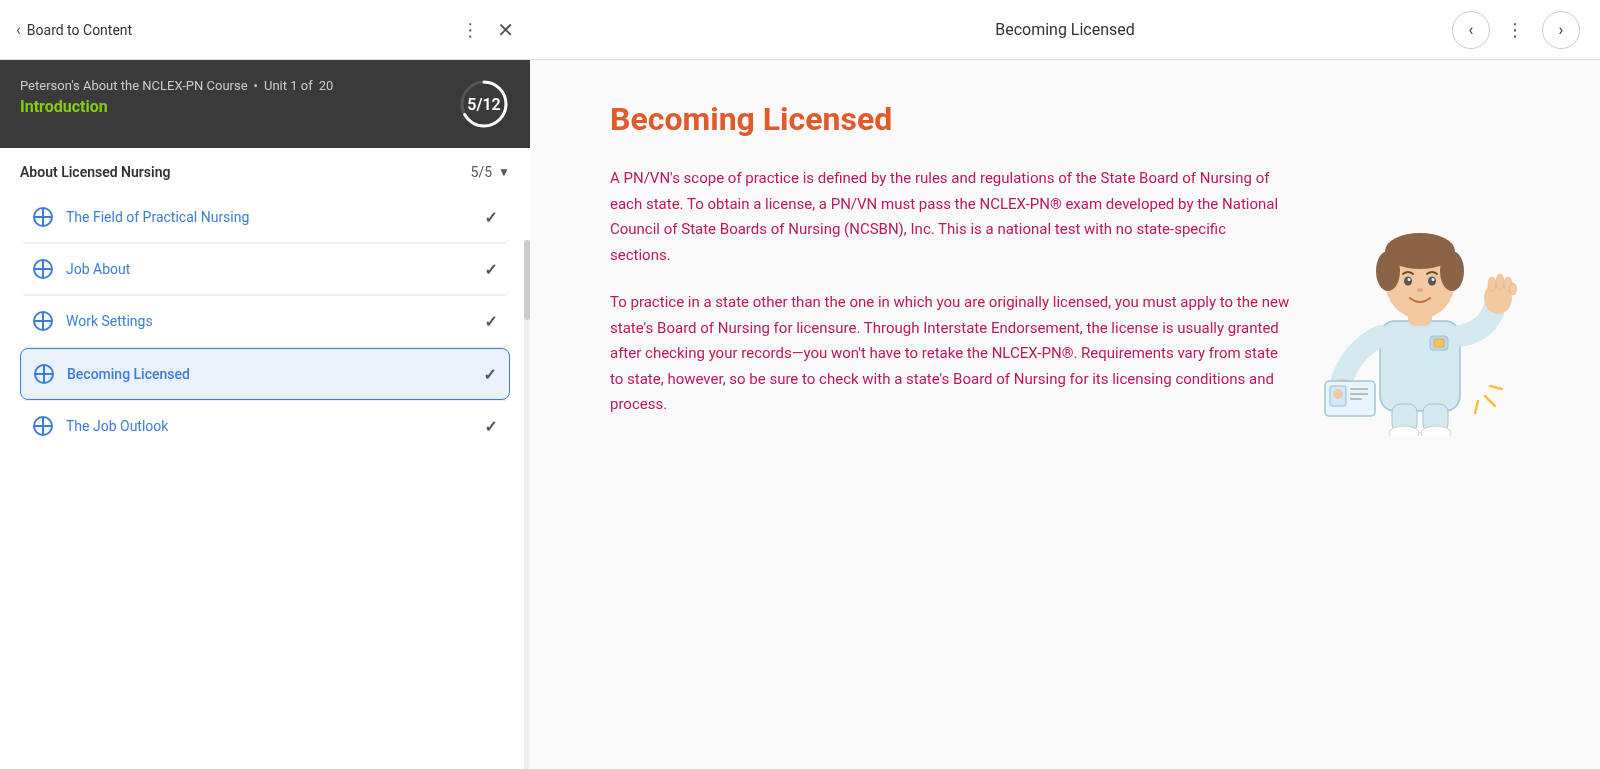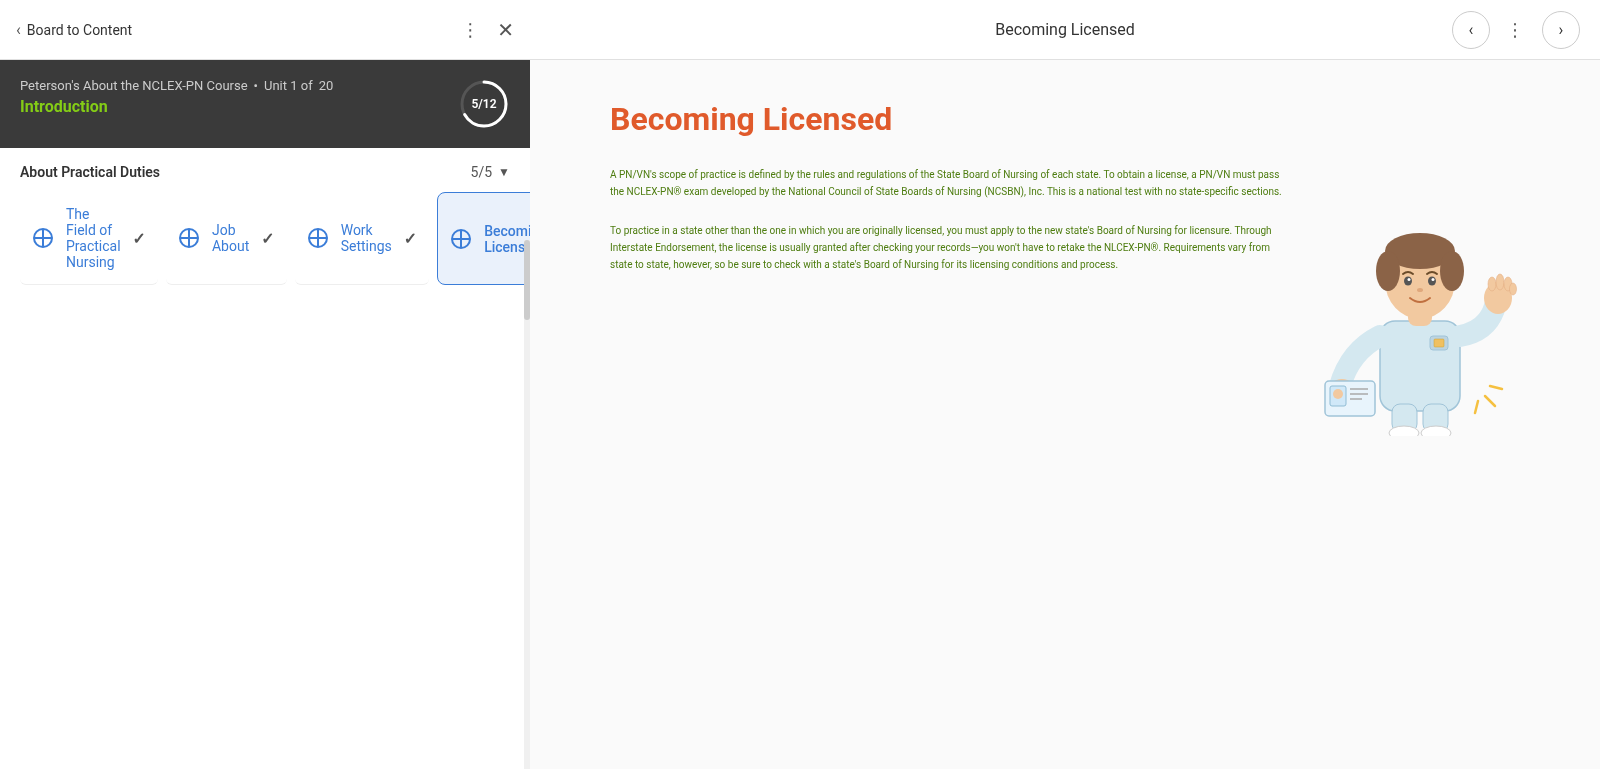--- a/index.html
+++ b/index.html
@@ -68,21 +68,21 @@
       flex-shrink: 0;
     }
     .progress-circle svg {
       transform: rotate(-90deg);
     }
     .progress-label {
       position: absolute;
       top: 50%;
       left: 50%;
       transform: translate(-50%, -50%);
-      font-size: 12px;
+      font-size: 16px;
       color: #fff;
       font-weight: 600;
     }
 
     
     .sidebar-content {
       flex: 1;
       overflow-y: auto;
       padding: 16px 20px;
     }
@@ -100,21 +100,21 @@
     }
     .section-count {
       font-size: 14px;
       color: #555;
       display: flex;
       align-items: center;
       gap: 6px;
     }
     .chevron-down { font-size: 12px; color: #555; }
 
-    .lesson-list { display: flex; flex-direction: row; gap: 0; }
+    .lesson-list { display: flex; flex-direction: column; gap: 0; }
     .lesson-item {
       display: flex;
       align-items: center;
       gap: 12px;
       padding: 14px 12px;
       border-bottom: 1px solid #eee;
       cursor: pointer;
       border-radius: 6px;
       transition: background 0.1s;
     }
@@ -261,23 +261,23 @@
 
     .content-body {
       display: flex;
       gap: 30px;
       align-items: flex-start;
     }
 
     .text-section { flex: 1; }
 
     .content-paragraph {
-      font-size: 10px;
+      font-size: 15px;
       line-height: 1.7;
-      color: #4d7c0f;
+      color: #be185d;
       margin-bottom: 22px;
     }
 
     
     .nurse-illustration {
       width: 220px;
       flex-shrink: 0;
       margin-top: 10px;
     }
 
@@ -320,21 +320,21 @@
       <svg width="52" height="52" viewBox="0 0 52 52">
         <circle cx="26" cy="26" r="22" fill="none" stroke="#555" stroke-width="3"></circle>
         <circle cx="26" cy="26" r="22" fill="none" stroke="#fff" stroke-width="3" stroke-dasharray="138.2" stroke-dashoffset="46.07" stroke-linecap="round"></circle>
       </svg>
       <div class="progress-label">5/12</div>
     </div>
   </div>
 
   <div class="sidebar-content">
     <div class="section-header">
-      <span class="section-title">About Practical Duties</span>
+      <span class="section-title">About Licensed Nursing</span>
       <span class="section-count">
         <span>5/5</span>
         <span class="chevron-down">▼</span>
       </span>
     </div>
 
     <div class="lesson-list">
 
     <div class="lesson-item">
           <div class="lesson-icon">

